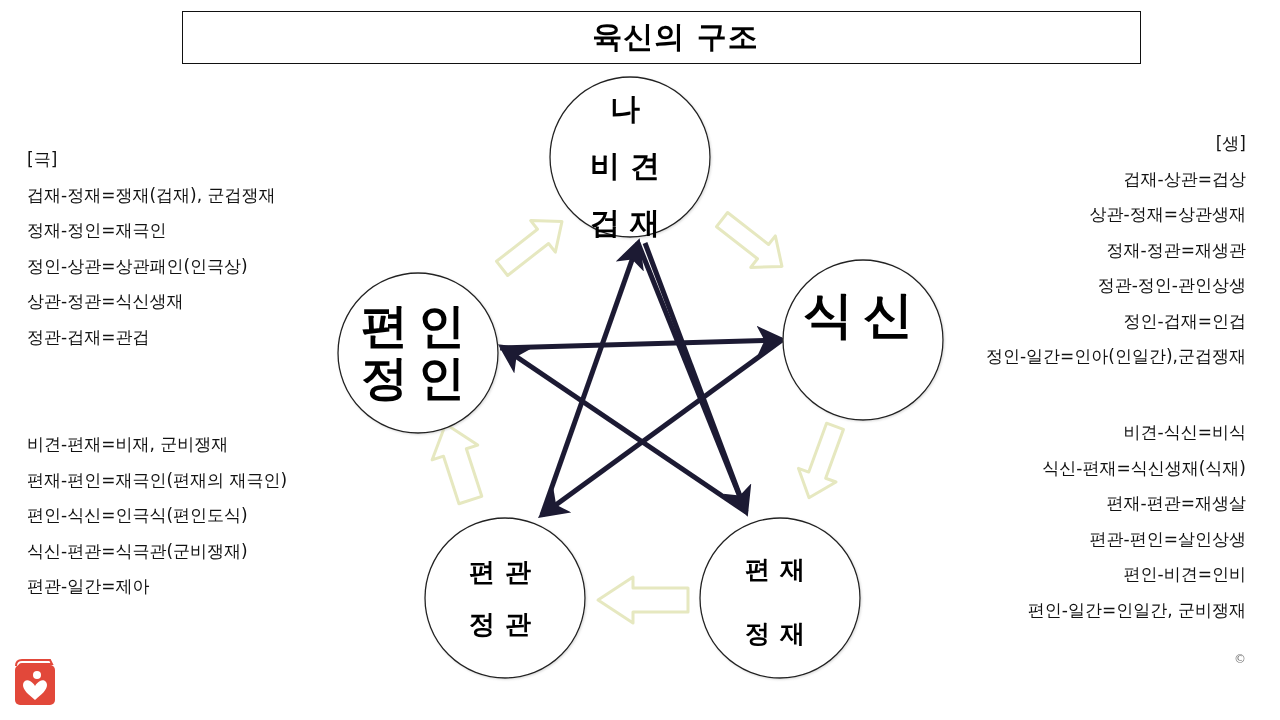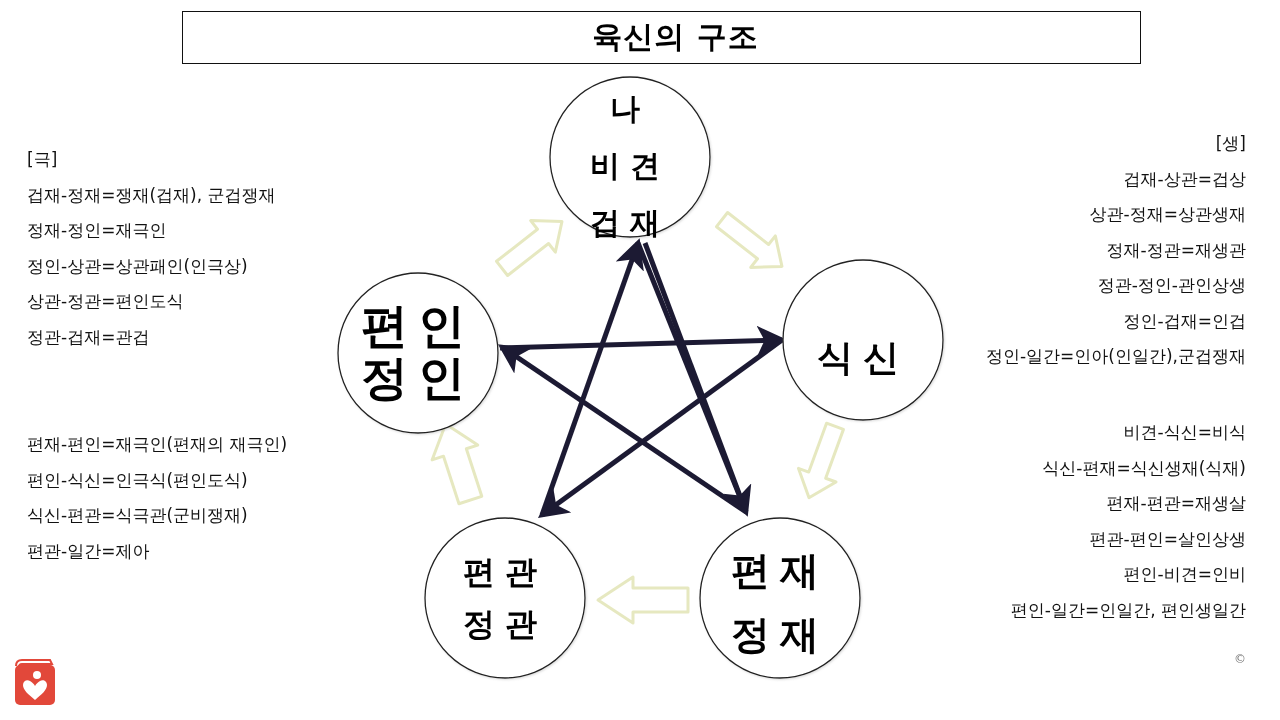--- a/index.html
+++ b/index.html
@@ -24,24 +24,25 @@
 
 <div class="title-box">
   <span class="title-text">육신의 구조</span>
 </div>
 
 <div class="list left" style="top:142px;">
   <div>[극]</div>
   <div>겁재-정재=쟁재(겁재), 군겁쟁재</div>
   <div>정재-정인=재극인</div>
   <div>정인-상관=상관패인(인극상)</div>
-  <div>상관-정관=편인도식</div>
+  <div>상관-정관=식신생재</div>
   <div>정관-겁재=관겁</div>
 </div>
 <div class="list left" style="top:427px;">
+  <div>비견-편재=비재, 군비쟁재</div>
   <div>편재-편인=재극인(편재의 재극인)</div>
   <div>편인-식신=인극식(편인도식)</div>
   <div>식신-편관=식극관(군비쟁재)</div>
   <div>편관-일간=제아</div>
 </div>
 
 <div class="list right" style="top:126px;">
   <div>[생]</div>
   <div>겁재-상관=겁상</div>
   <div>상관-정재=상관생재</div>
@@ -49,21 +50,21 @@
   <div>정관-정인-관인상생</div>
   <div>정인-겁재=인겁</div>
   <div>정인-일간=인아(인일간),군겁쟁재</div>
 </div>
 <div class="list right" style="top:415px;">
   <div>비견-식신=비식</div>
   <div>식신-편재=식신생재(식재)</div>
   <div>편재-편관=재생살</div>
   <div>편관-편인=살인상생</div>
   <div>편인-비견=인비</div>
-  <div>편인-일간=인일간, 편인생일간</div>
+  <div>편인-일간=인일간, 군비쟁재</div>
 </div>
 
 <svg id="diagram" width="1280" height="720">
   <defs>
     <marker id="ah" markerWidth="6" markerHeight="6" refX="5" refY="3" orient="auto" markerUnits="strokeWidth">
       <path d="M0,0 L6,3 L0,6 L1.5,3 z" fill="#1c1a33"></path>
     </marker>
     <filter id="soft" x="-20%" y="-20%" width="140%" height="140%">
       <feDropShadow dx="1" dy="1" stdDeviation="1.2" flood-color="#999" flood-opacity="0.35"></feDropShadow>
     </filter>
@@ -99,28 +100,28 @@
   <circle cx="780" cy="598" r="80" fill="#fff" stroke="#222" stroke-width="1.3" filter="url(#soft)"></circle>
   <circle cx="505" cy="598" r="80" fill="#fff" stroke="#222" stroke-width="1.3" filter="url(#soft)"></circle>
   <circle cx="418" cy="353" r="80" fill="#fff" stroke="#222" stroke-width="1.3" filter="url(#soft)"></circle>
 </svg>
 
 <div class="node-label" style="left:570px; top:80px; width:120px; font-size:30px; line-height:57px;">
   <div>나</div>
   <div>비견</div>
   <div>겁재</div>
 </div>
-<div class="node-label" style="left:798px; top:290px; width:130px; font-size:36px; line-height:50px;margin-top:42px;">
+<div class="node-label" style="left:798px; top:290px; width:130px; font-size:50px; line-height:50px;">
   <div>식신</div>
 </div>
-<div class="node-label" style="left:715px; top:538px; width:130px; font-size:39px; line-height:64px;">
+<div class="node-label" style="left:715px; top:538px; width:130px; font-size:25px; line-height:64px;">
   <div>편재</div>
   <div>정재</div>
 </div>
-<div class="node-label" style="left:440px; top:546px; width:130px; font-size:32px; line-height:52px;">
+<div class="node-label" style="left:440px; top:546px; width:130px; font-size:26px; line-height:52px;">
   <div>편관</div>
   <div>정관</div>
 </div>
 <div class="node-label" style="left:353px; top:300px; width:130px; font-size:47px; line-height:52px;">
   <div>편인</div>
   <div>정인</div>
 </div>
 
 <div class="copyright">©</div>
 

